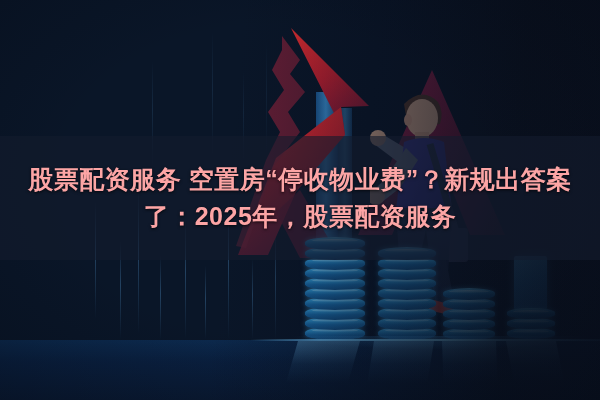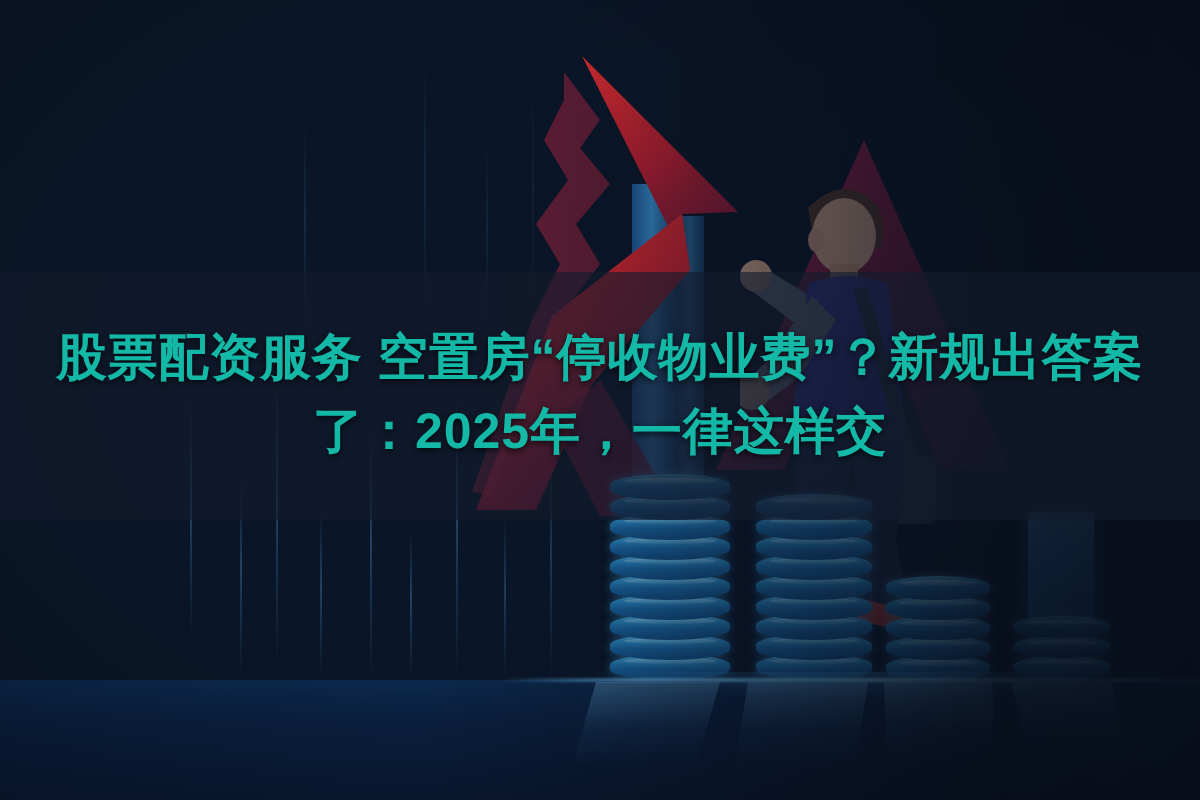--- a/index.html
+++ b/index.html
@@ -121,21 +121,21 @@
     left: 0; right: 0;
     top: 136px;
     height: 124px;
     display: flex;
     flex-direction: column;
     align-items: center;
     justify-content: center;
     gap: 6px;
   }
   .caption-line {
-    color: #14b8a6;
+    color: #fca5a5;
     font-size: 25px;
     font-weight: bold;
     letter-spacing: .5px;
     line-height: 1.25;
     white-space: nowrap;
     text-shadow: 0 1px 3px rgba(0,0,0,.75);
   }
 </style>
 </head>
 <body>
@@ -332,16 +332,16 @@
   <div class="refl" style="left:374px; width:60px; transform:skewX(-9deg);"></div>
   <div class="refl" style="left:442px; width:54px; transform:skewX(2deg);"></div>
   <div class="refl" style="left:506px; width:50px; transform:skewX(11deg);"></div>
 
   <div class="bg-dark-right"></div>
   <div class="bg-vignette"></div>
 
   <div class="caption-band"></div>
   <div class="caption">
     <div class="caption-line">股票配资服务 空置房“停收物业费”？新规出答案</div>
-    <div class="caption-line">了：2025年，一律这样交</div>
+    <div class="caption-line">了：2025年，股票配资服务</div>
   </div>
 
 </div>
 
 </body></html>

